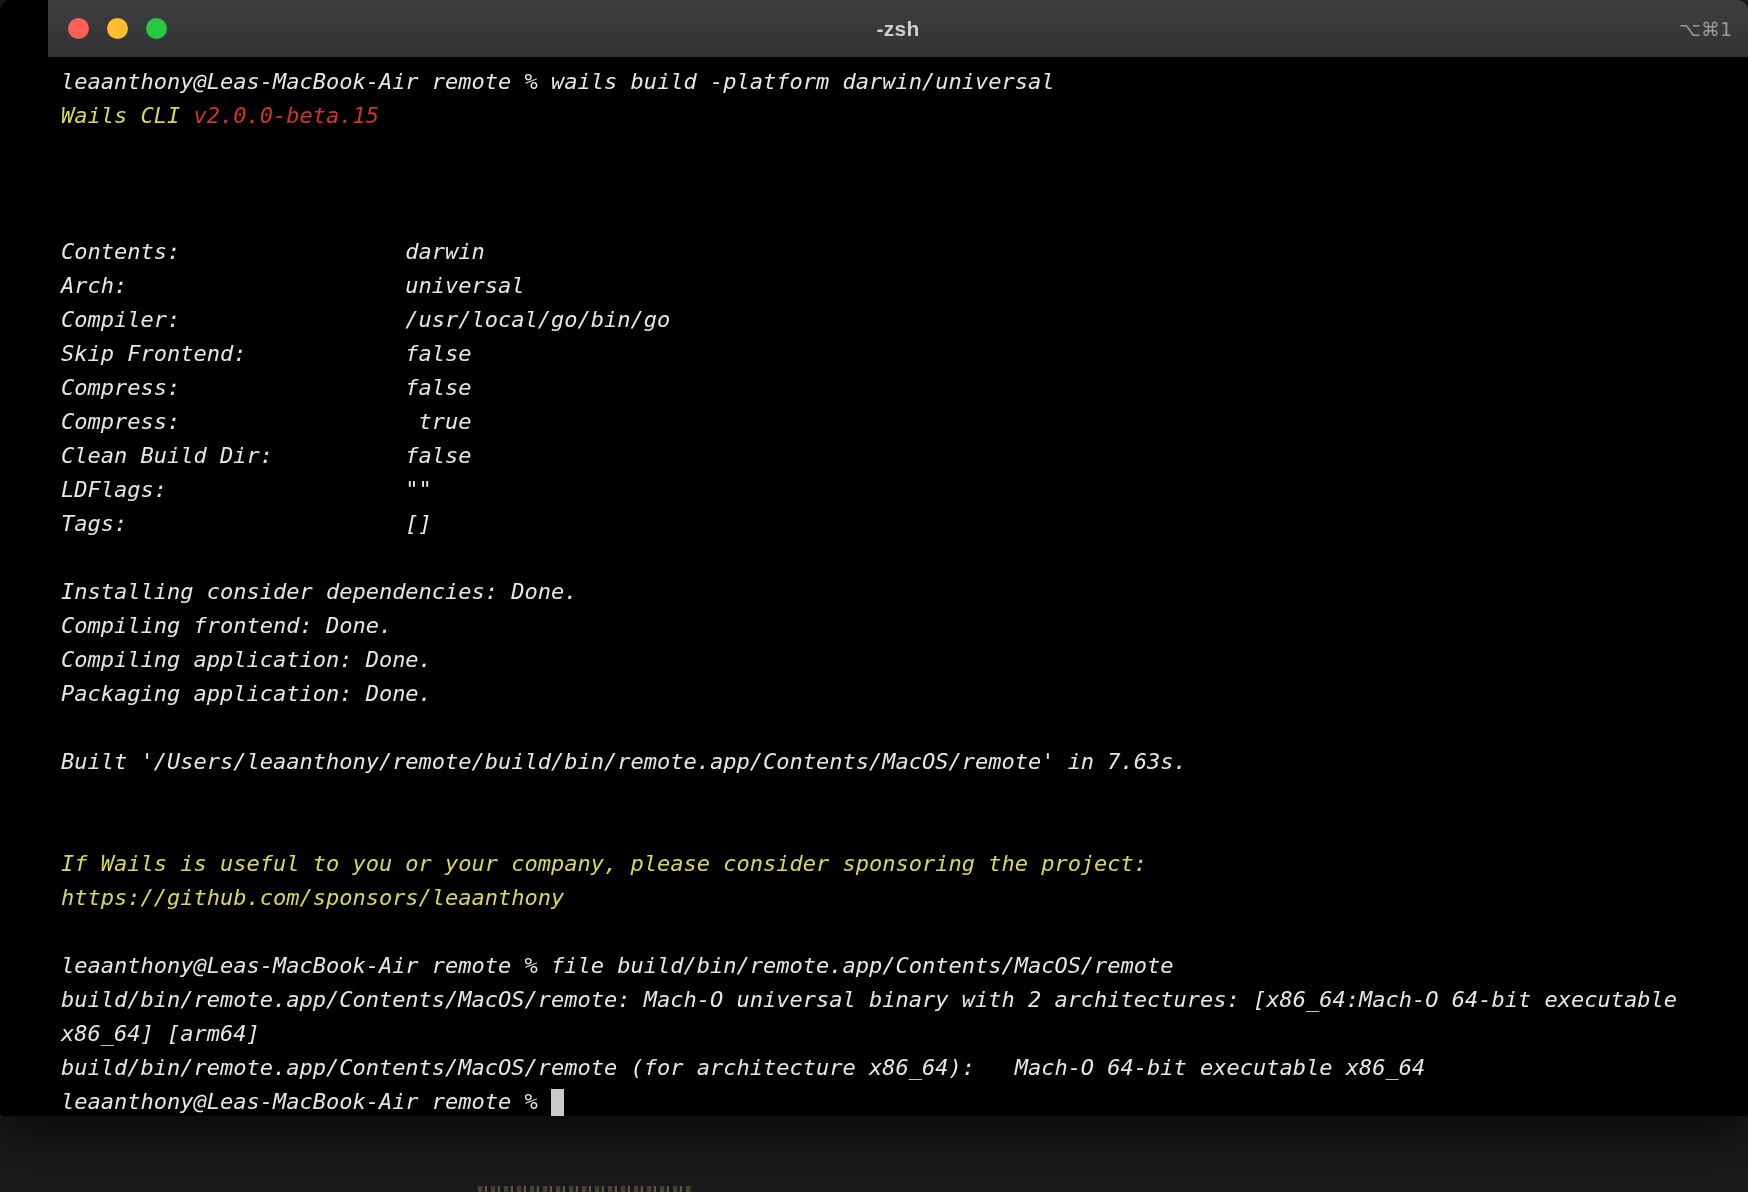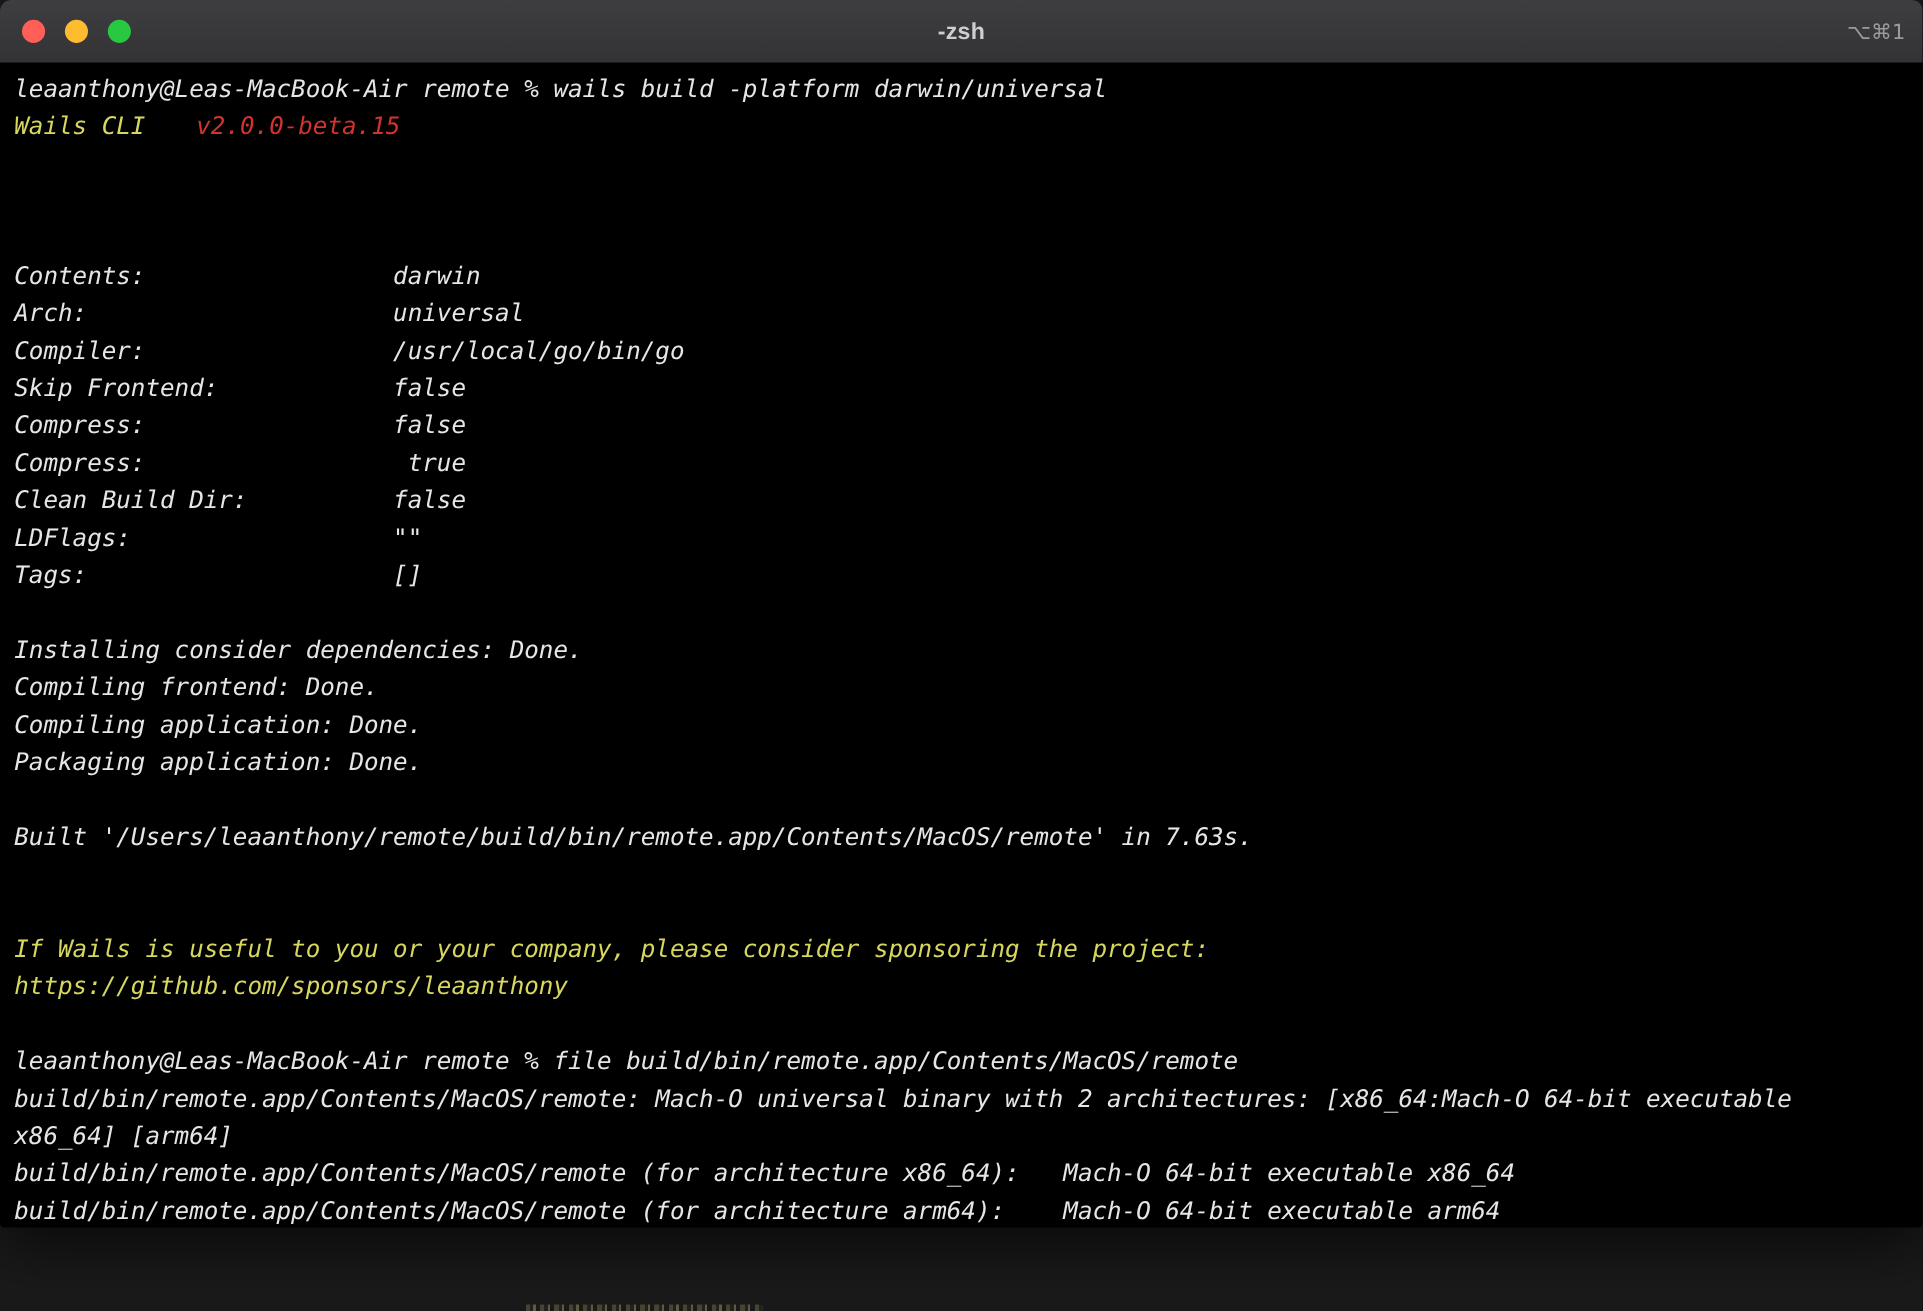--- a/index.html
+++ b/index.html
@@ -12,20 +12,21 @@
 
   .window {
     position: absolute;
     top: 0; left: 0;
     width: 1748px;
     height: 1116px;
     border-radius: 10px 10px 4px 4px;
     overflow: hidden;
     background: var(--term-bg, #000);
     box-shadow: 0 18px 50px rgba(0,0,0,0.6);
+    padding-left: 48px;
   }
 
   .titlebar {
     height: 58px;
     background: linear-gradient(#3e3e40, #333335);
     border-bottom: 1px solid #000;
     display: flex;
     align-items: center;
     position: relative;
   }
@@ -71,21 +72,21 @@
   }
   .term-line {
     white-space: pre-wrap;
     font-size: 22px;
     line-height: 34px;
     color: var(--c-text, #e6e6e6);
     min-height: 34px;
   }
   .c-text   { color: var(--c-text, #e6e6e6); }
   .c-yellow { color: var(--c-yellow, #d7d75f); }
-  .c-red    { color: var(--c-red, #d0342c); margin-left: 33px; }
+  .c-red    { color: var(--c-red, #d0342c); }
 
   .cursor {
     display: inline-block;
     width: 13px;
     height: 28px;
     background: #c9c9c9;
     vertical-align: text-bottom;
     transform: translateY(3px);
   }
 
@@ -145,19 +146,18 @@
       <div class="term-line"><span class="c-text">Built '/Users/leaanthony/remote/build/bin/remote.app/Contents/MacOS/remote' in 7.63s.</span></div>
       <div class="term-line">&nbsp;</div>
       <div class="term-line">&nbsp;</div>
       <div class="term-line"><span class="c-yellow">If Wails is useful to you or your company, please consider sponsoring the project:</span></div>
       <div class="term-line"><span class="c-yellow">https://github.com/sponsors/leaanthony</span></div>
       <div class="term-line">&nbsp;</div>
       <div class="term-line"><span class="c-text">leaanthony@Leas-MacBook-Air remote % file build/bin/remote.app/Contents/MacOS/remote</span></div>
       <div class="term-line"><span class="c-text">build/bin/remote.app/Contents/MacOS/remote: Mach-O universal binary with 2 architectures: [x86_64:Mach-O 64-bit executable</span></div>
       <div class="term-line"><span class="c-text">x86_64] [arm64]</span></div>
       <div class="term-line"><span class="c-text">build/bin/remote.app/Contents/MacOS/remote (for architecture x86_64):   Mach-O 64-bit executable x86_64</span></div>
-      <div class="term-line"><span class="c-text">build/bin/remote.app/Contents/MacOS/remote (for architecture arm64):    Mach-O 64-bit executable arm64</span></div>
       <div class="term-line"><span class="c-text">leaanthony@Leas-MacBook-Air remote % </span><span class="cursor"></span></div>
     </div>
 
 </div>
 
 <div class="background-sliver"></div>
 
 </body></html>

